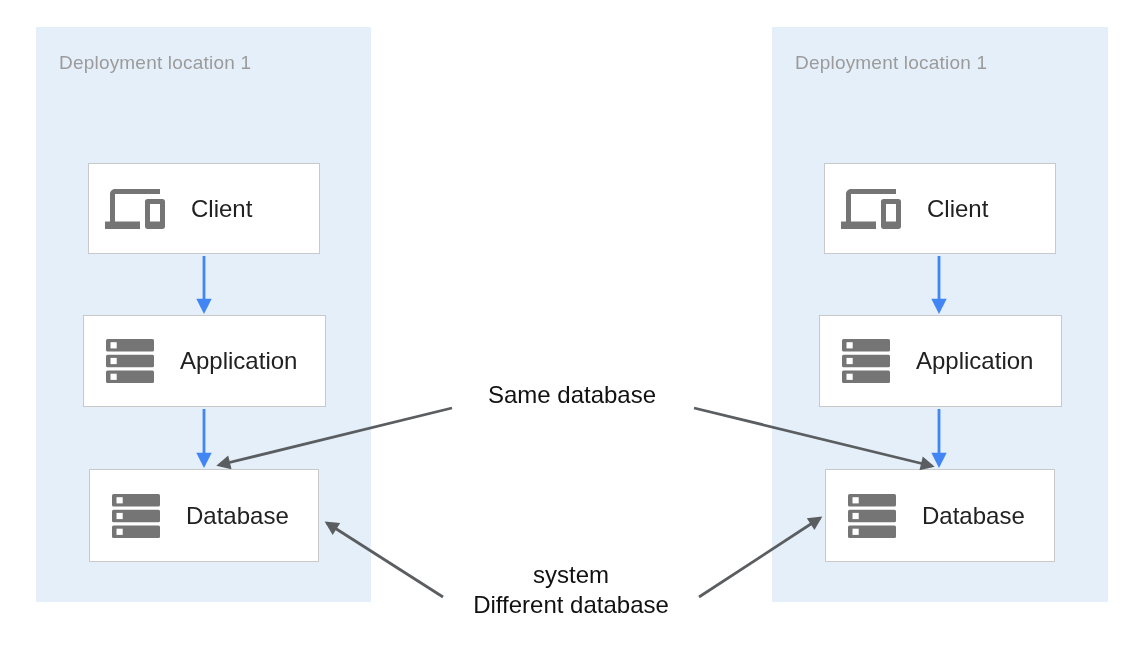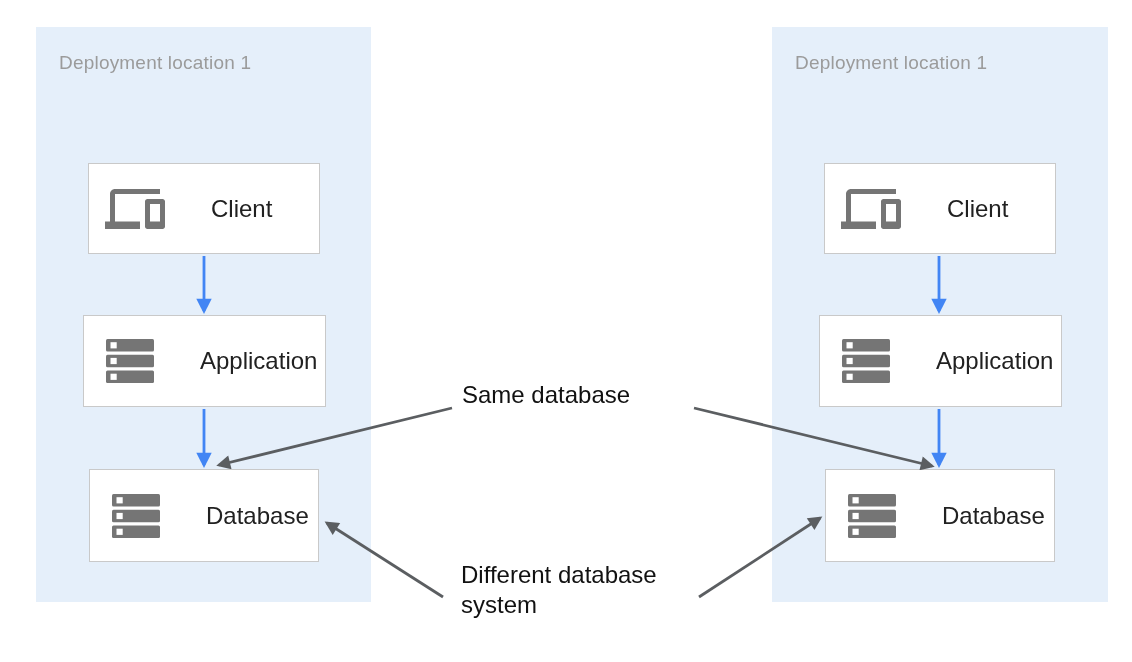--- a/index.html
+++ b/index.html
@@ -32,21 +32,20 @@
     letter-spacing: 0.2px;
     white-space: nowrap;
   }
   .node {
     position: absolute;
     box-sizing: border-box;
     background: #ffffff;
     border: 1px solid #c9c9c9;
     display: flex;
     align-items: center;
-    gap: 20px;
   }
   #node-client-1      { left: 82px;  top: 163px; width: 232px; height: 91px; padding-left: 16px; }
   #node-application-1 { left: 77px;  top: 315px; width: 243px; height: 92px; padding-left: 22px; }
   #node-database-1    { left: 83px;  top: 469px; width: 230px; height: 93px; padding-left: 22px; }
   #node-client-2      { left: 818px; top: 163px; width: 232px; height: 91px; padding-left: 16px; }
   #node-application-2 { left: 813px; top: 315px; width: 243px; height: 92px; padding-left: 22px; }
   #node-database-2    { left: 819px; top: 469px; width: 230px; height: 93px; padding-left: 22px; }
   .node .icon {
     flex: none;
     display: flex;
@@ -54,21 +53,21 @@
     margin-right: 26px;
   }
   .node-label {
     font-size: 24px;
     color: #212121;
     white-space: nowrap;
   }
   .annotation {
     position: absolute;
     width: 220px;
-    text-align: left;
+    text-align: center;
     font-size: 24px;
     line-height: 30px;
     color: #111111;
   }
   #annotation-same-api  { left: 456px; top: 380px; }
   #annotation-different { left: 455px; top: 560px; }
   #connector-layer {
     position: absolute;
     left: 0; top: 0;
     width: 1132px;
@@ -159,22 +158,22 @@
         <rect x="4.5" y="34.7" width="6.2" height="6.2" fill="#ffffff"></rect>
       </svg>
     </span>
     <span class="node-label">Database</span>
   </div>
 
   <div class="annotation" id="annotation-same-api">
     <div>Same database</div>
   </div>
   <div class="annotation" id="annotation-different">
+    <div>system</div>
     <div>Different database</div>
-    <div>system</div>
   </div>
 
   <svg id="connector-layer" viewBox="0 0 1132 662">
     <defs>
       <marker id="blueHead" viewBox="0 0 10 10" refX="8" refY="5" markerWidth="7" markerHeight="5.5" orient="auto-start-reverse">
         <path d="M0 0 L10 5 L0 10 z" fill="#4285f4"></path>
       </marker>
       <marker id="grayHead" viewBox="0 0 10 10" refX="8" refY="5" markerWidth="6.5" markerHeight="5" orient="auto-start-reverse">
         <path d="M0 0 L10 5 L0 10 z" fill="#5b5e61"></path>
       </marker>

